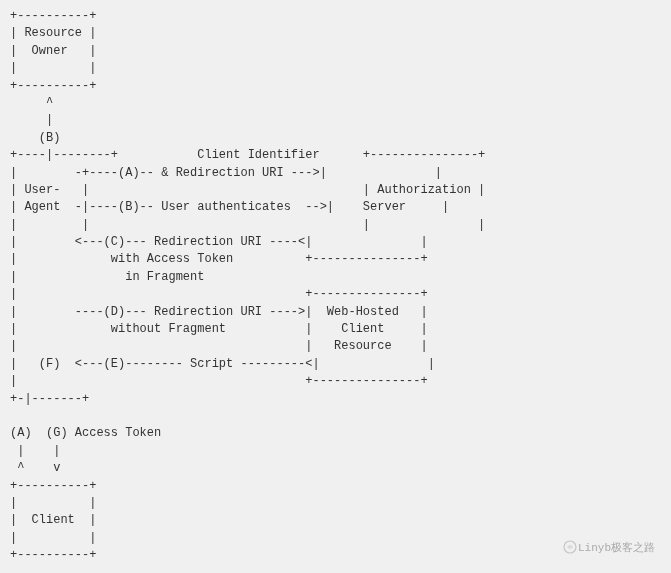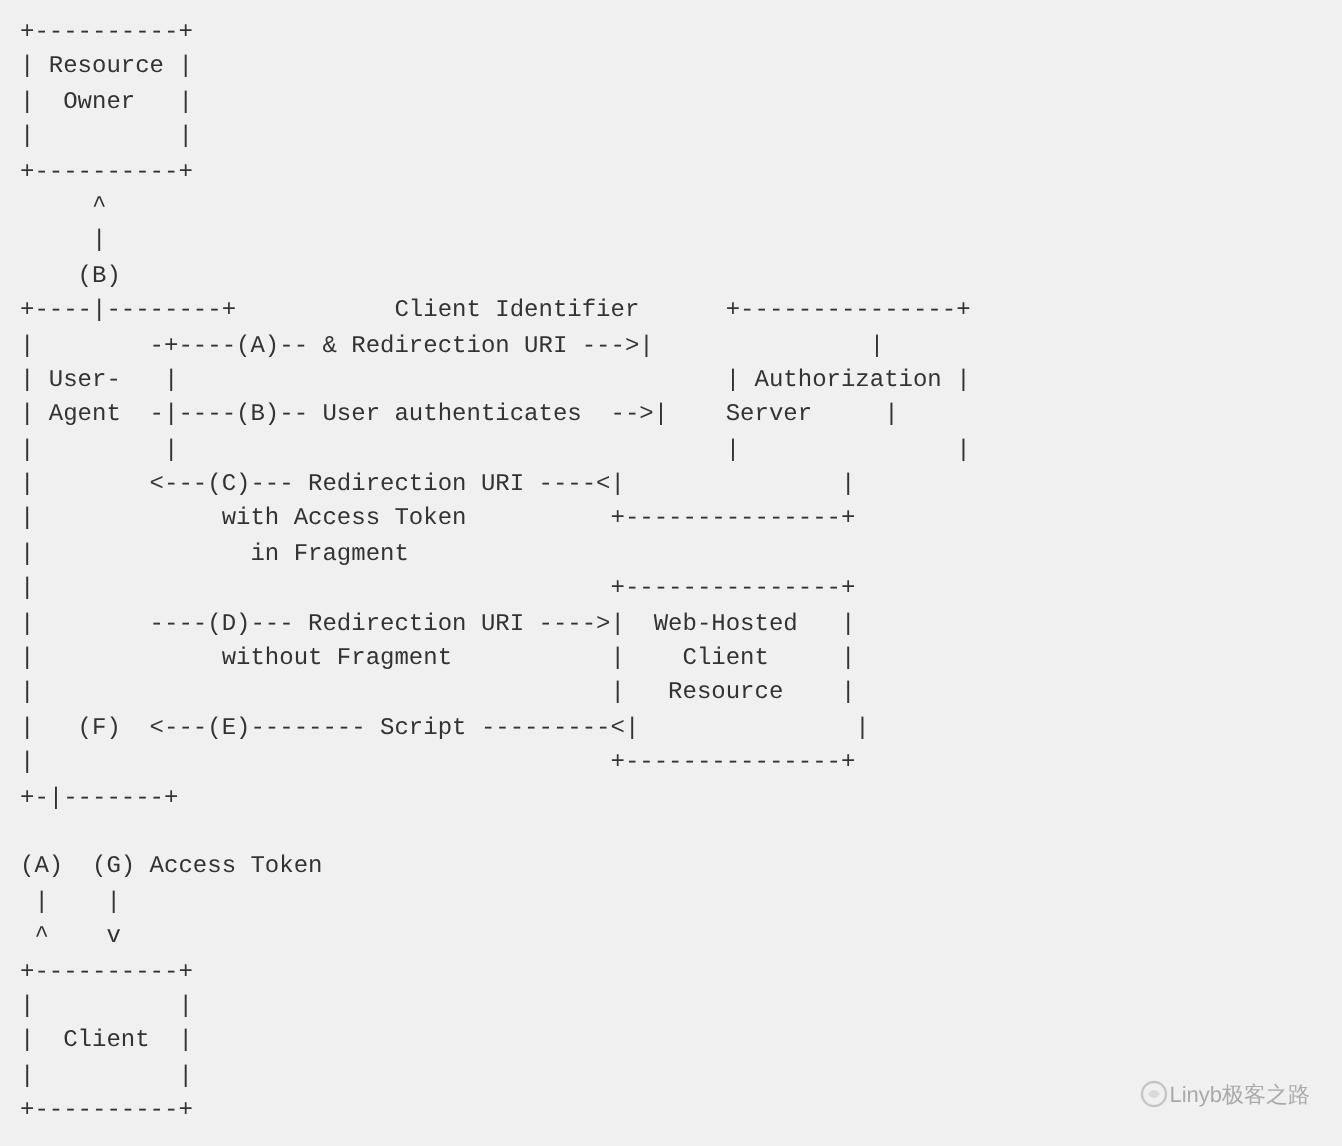--- a/index.html
+++ b/index.html
@@ -33,21 +33,21 @@
       position: absolute;
       top: 8px;
       left: 10px;
     }
     .watermark {
       position: absolute;
       bottom: 18px;
       right: 16px;
       font-size: 11px;
       color: #aaa;
-      font-family: Liberation Sans, sans-serif;
+      font-family: Liberation Mono, monospace;
       display: flex;
       align-items: center;
       gap: 0;
     }
     .watermark-icon {
       width: 16px;
       height: 16px;
       opacity: 0.6;
     }
   </style>

